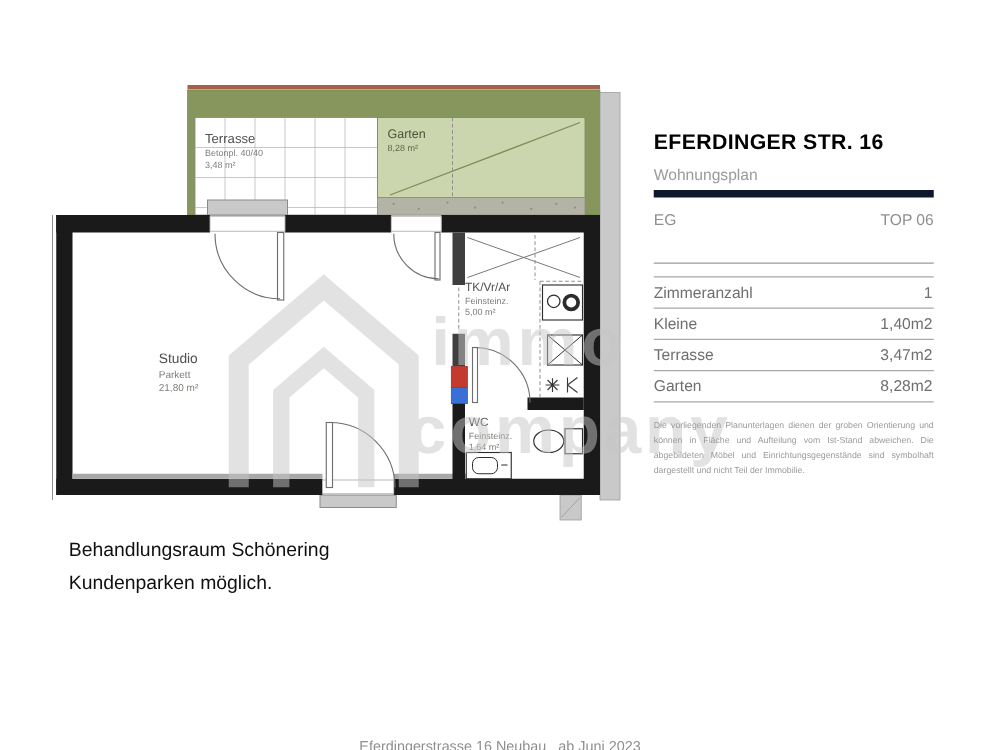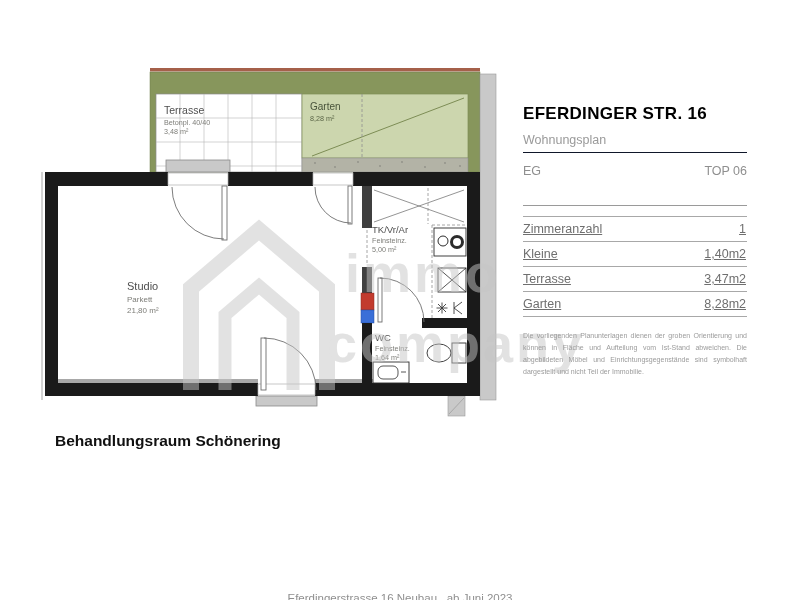--- a/index.html
+++ b/index.html
@@ -31,34 +31,34 @@
 
   
   #watermark{left:175px;top:212px;width:420px;height:178px;opacity:.5;pointer-events:none;}
   #watermark path{stroke:var(--watermark);fill:none;}
   #watermark text{fill:var(--watermark);font-weight:bold;}
 
   
   #panel{left:523px;top:104px;width:224px;color:#6f6f6f;}
   #panel .title{font-size:17px;font-weight:bold;color:#000000;letter-spacing:.3px;}
   #panel .subtitle{margin-top:9px;font-size:12.5px;color:#9a9a9a;
-                   padding-bottom:5px;border-bottom:1px solid #0f172a;}
+                   padding-bottom:5px;border-bottom:6px solid #0f172a;}
   #panel .fu-row{margin-top:11px;display:flex;justify-content:space-between;
                  font-size:12.5px;font-weight:normal;color:#8f8f8f;}
   #panel .divider{margin-top:27px;border-top:1.5px solid #9a9a9a;}
   #panel .table{margin-top:10px;}
   #panel .trow{display:flex;justify-content:space-between;font-size:12.5px;
-               color:#6f6f6f;padding:5px 1px 5px 0;border-top:1px solid #a8a8a8;text-decoration:underline;}
+               color:#6f6f6f;padding:5px 1px 5px 0;border-top:1px solid #a8a8a8;}
   #panel .trow:last-child{border-bottom:1px solid #a8a8a8;}
   #panel .disclaimer{margin-top:13px;font-size:7px;line-height:1.7;color:#9b9b9b;
                      text-align:justify;}
 
   
   #desc{left:55px;top:428px;font-size:15.5px;color:#101010;line-height:26px;}
-  #desc .b{font-weight:bold;}
+  #desc .b{font-weight:normal;}
   #desc .gap{height:26px;}
 
   
   #footer{left:0;top:556px;width:800px;text-align:center;font-size:11.5px;
           color:#8f8f8f;line-height:17px;white-space:pre;}
 </style>
 </head>
 <body>
 
 <svg id="plan" class="abs" viewBox="0 0 480 375">
@@ -239,19 +239,20 @@
     <div class="trow">
       <span>Garten</span>
       <span>8,28m2</span>
     </div>
   </div>
   <div class="disclaimer">Die vorliegenden Planunterlagen dienen der groben Orientierung und können in Fläche und Aufteilung vom Ist-Stand abweichen. Die abgebildeten Möbel und Einrichtungsgegenstände sind symbolhaft dargestellt und nicht Teil der Immobilie.</div>
 </div>
 
 <div id="desc" class="abs">
   <div class="b">Behandlungsraum Schönering</div>
+  <div>Kundenparken möglich.</div>
   <div class="gap"></div>
 </div>
 
 <div id="footer" class="abs">
   <div>Eferdingerstrasse 16 Neubau   ab Juni 2023</div>
   
 </div>
 
 </body></html>

